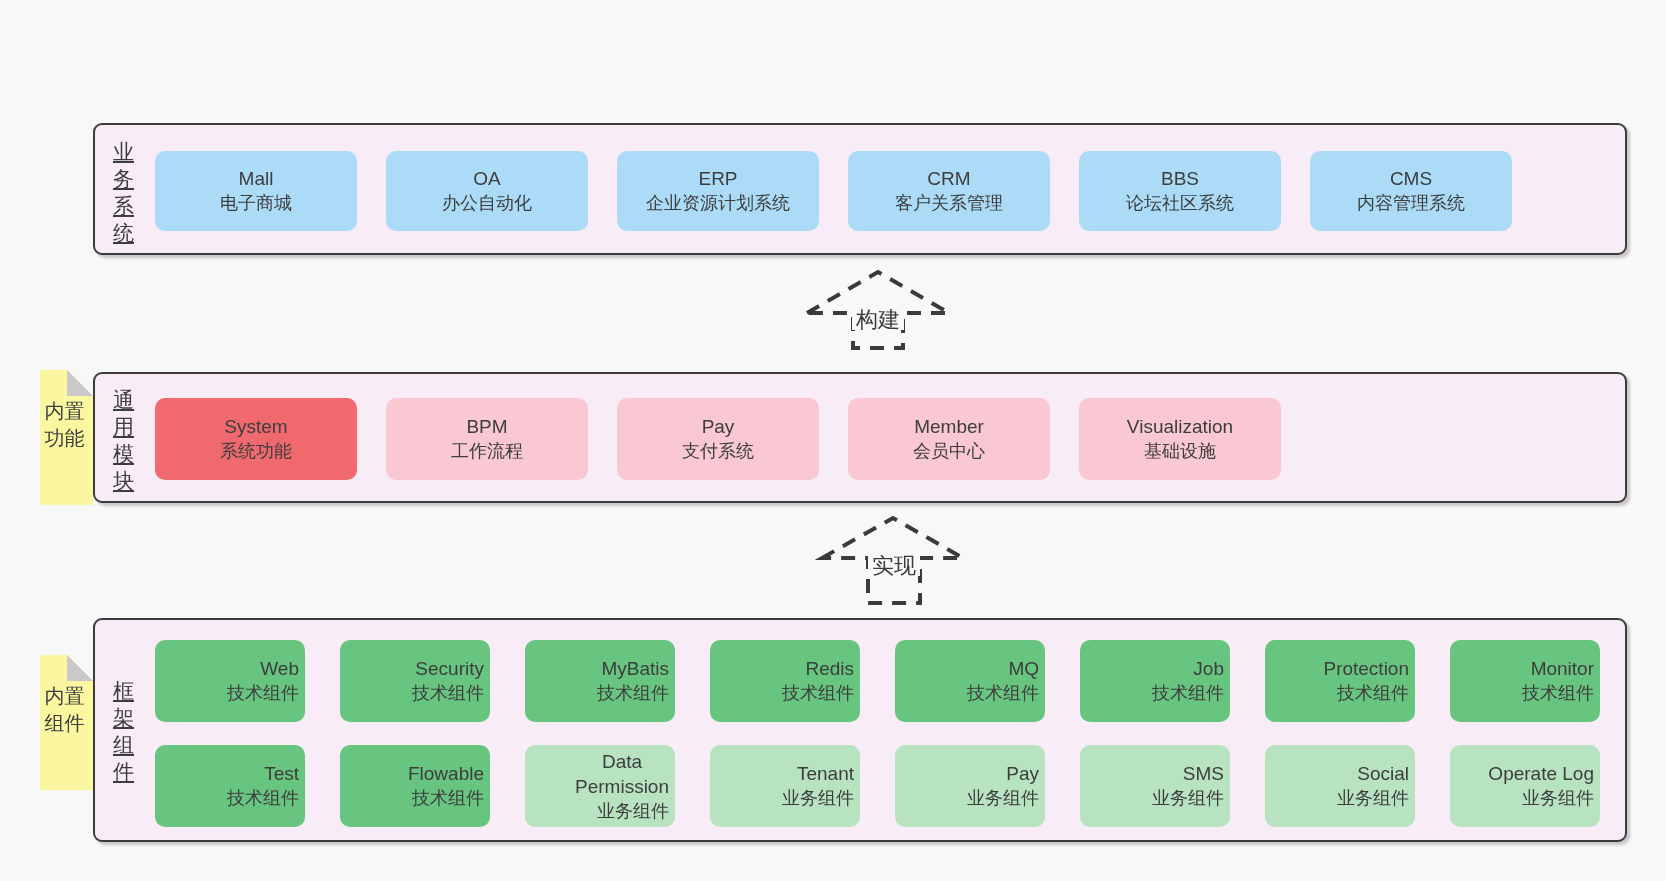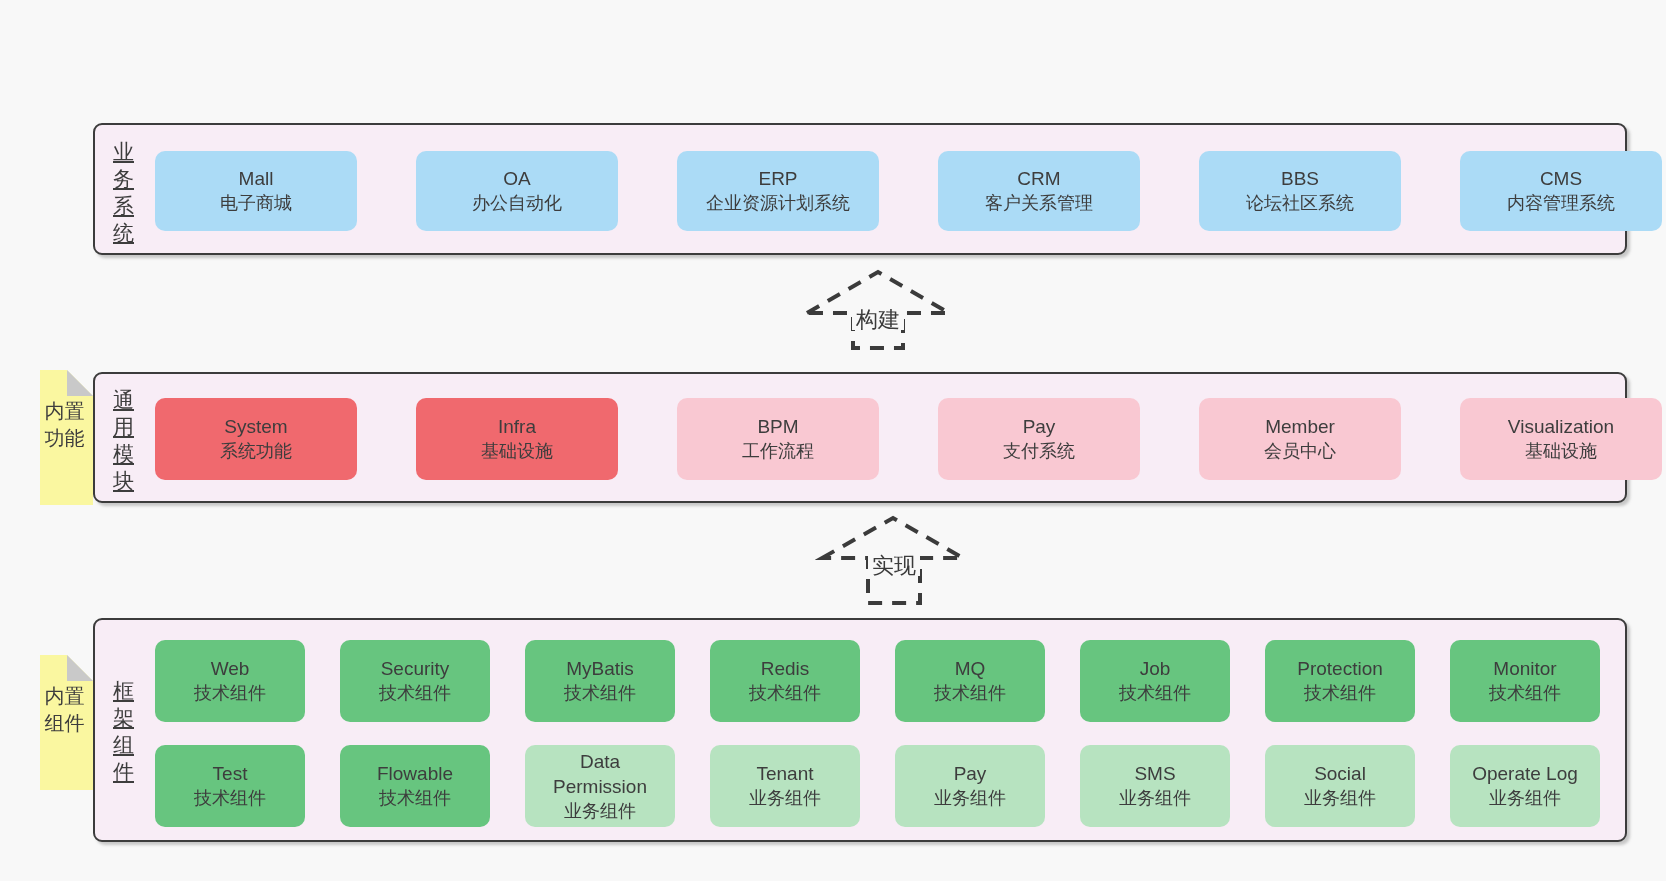--- a/index.html
+++ b/index.html
@@ -24,29 +24,29 @@
   #layer-modules{top:372px;height:131px;}
   #layer-framework{top:618px;height:224px;}
   .layer-label{
     position:absolute;left:13px;width:26px;font-size:21px;line-height:27px;
     text-align:right;word-break:break-all;line-break:anywhere;color:var(--text);text-decoration:underline;
   }
   #layer-business .layer-label{top:13px;}
   #layer-modules .layer-label{top:12px;}
   #layer-framework .layer-label{top:57px;}
   
-  .boxes-row{position:absolute;left:60px;display:flex;gap:59px;}
+  .boxes-row{position:absolute;left:60px;display:flex;gap:29px;}
   #layer-business .boxes-row{top:26px;}
   #layer-modules .boxes-row{top:24px;}
   .boxes-row .box{width:202px;height:80px;}
   #layer-modules .boxes-row .box{height:82px;}
   .grid-row{position:absolute;left:60px;display:flex;gap:35px;}
   #fw-row-1{top:20px;}
   #fw-row-2{top:125px;}
-  .grid-row .box{width:150px;height:82px;}
+  .grid-row .box{width:150px;height:82px;align-items:flex-end;}
   .box{
     border-radius:10px;display:flex;flex-direction:column;justify-content:center;
     align-items:center;text-align:center;box-sizing:border-box;padding:2px 6px;
   }
   .box .t{font-size:19px;line-height:25px;white-space:pre-line;}
   .box .s{font-size:18px;line-height:25px;}
   .blue{background:var(--blue);} .red{background:var(--red);} .pink{background:var(--pink);}
   .green{background:var(--green-dark);} .green-light{background:var(--green-light);}
   
   .note{
@@ -138,24 +138,20 @@
 
   <div class="layer" id="layer-modules">
     <div class="layer-label">通用模块</div>
     <div class="boxes-row">
 
         <div class="box red">
           <div class="t">System</div>
           <div class="s">系统功能</div>
         </div>
 
-        <div class="box red">
-          <div class="t">Infra</div>
-          <div class="s">基础设施</div>
-        </div>
 
         <div class="box pink">
           <div class="t">BPM</div>
           <div class="s">工作流程</div>
         </div>
 
         <div class="box pink">
           <div class="t">Pay</div>
           <div class="s">支付系统</div>
         </div>

